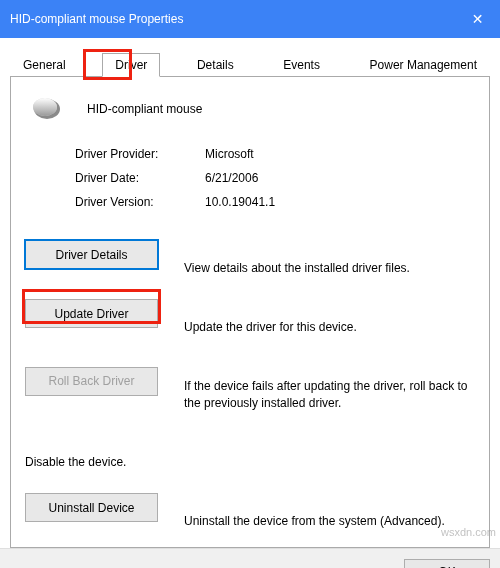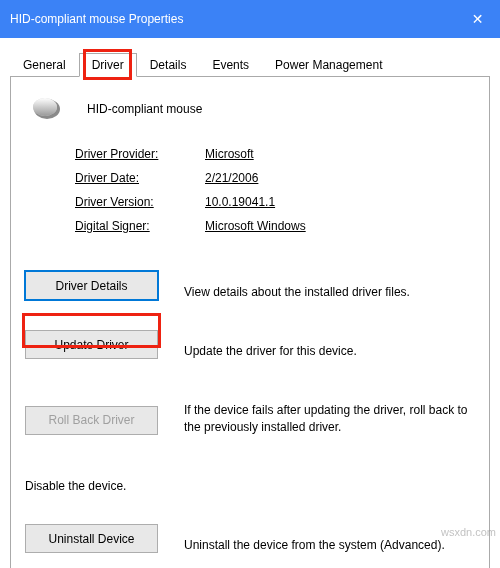--- a/index.html
+++ b/index.html
@@ -1,33 +1,33 @@
 <!DOCTYPE html>
 <html><head>
   <meta charset="utf-8">
   <style>
     * { margin: 0; padding: 0; box-sizing: border-box; font-family: 'Segoe UI', Tahoma, sans-serif; }
     body { width: 500px; height: 568px; background: #fff; font-size: 12px; overflow: hidden; }
     .titlebar { background: #3b82f6; color: #fff; height: 38px; display: flex; align-items: center; padding: 0 0 0 10px; }
     .titlebar-text { flex: 1; font-size: 12px; }
     .titlebar-close { width: 45px; height: 30px; display: flex; align-items: center; justify-content: center; font-size: 14px; cursor: pointer; }
     .tab-container { margin: 14px 10px 0 10px; position: relative; }
-    .tabs { display: flex; border-bottom: 1px solid #aaa; }
+    .tabs { display: flex; border-bottom: 1px solid #aaa; justify-content: space-between; }
     .tab { padding: 4px 12px; border: 1px solid transparent; border-bottom: none; font-size: 12px; cursor: pointer; position: relative; top: 1px; color: #000; }
     .tab.active { border-color: #aaa; background: #fff; border-bottom: 1px solid #fff; }
     .tab-content { border: 1px solid #aaa; border-top: none; padding: 14px 14px 18px 14px; min-height: 430px; }
     .highlight-red { position: absolute; top: -3px; left: 73px; width: 49px; height: 31px; border: 3px solid #e21; pointer-events: none; z-index: 5; }
     .device-row { display: flex; align-items: center; gap: 18px; margin-bottom: 20px; }
     .device-icon-wrap { width: 44px; height: 36px; display: flex; align-items: center; justify-content: center; }
     .info-table { margin-left: 50px; margin-bottom: 24px; }
-    .info-row { display: flex; margin-bottom: 10px; text-decoration: underline; }
+    .info-row { display: flex; margin-bottom: 10px; }
     .info-label { width: 130px; }
     .info-value { flex: 1; }
     .button-section { display: flex; flex-direction: column; gap: 16px; }
-    .button-row { display: flex; align-items: flex-end; gap: 26px; position: relative; }
+    .button-row { display: flex; align-items: center; gap: 26px; position: relative; }
     .win-btn { width: 133px; height: 29px; background: #e8e8e8; border: 1px solid #adadad; font-size: 12px; cursor: pointer; text-align: center; color: #000; }
     .win-btn:focus,.win-btn.focused { outline: 2px solid #0078d7; outline-offset: -1px; }
     .win-btn.disabled { color: #a0a0a0; cursor: default; }
     .btn-desc { flex: 1; font-size: 12px; line-height: 1.35; margin-top: 27px; }
     .highlight-red-btn { position: absolute; border: 3px solid #e21; left: -3px; top: -3px; width: 139px; height: 35px; pointer-events: none; }
     .footer { display: flex; justify-content: flex-end; gap: 20px; padding: 10px; background: #f0f0f0; border-top: 1px solid #dfdfdf; }
     .footer .win-btn { width: 86px; height: 26px; }
     .watermark { position: absolute; bottom: 30px; right: 4px; font-size: 11px; color: #999; opacity: .6; }
   </style>
 </head>
@@ -68,29 +68,25 @@
       <span>HID-compliant mouse</span>
     </div>
 
     <div class="info-table">
       <div class="info-row">
         <span class="info-label">Driver Provider:</span>
         <span class="info-value">Microsoft</span>
       </div>
       <div class="info-row">
         <span class="info-label">Driver Date:</span>
-        <span class="info-value">2/21/2006</span>
+        <span class="info-value">6/21/2006</span>
       </div>
       <div class="info-row">
         <span class="info-label">Driver Version:</span>
         <span class="info-value">10.0.19041.1</span>
-      </div>
-      <div class="info-row">
-        <span class="info-label">Digital Signer:</span>
-        <span class="info-value">Microsoft Windows</span>
       </div>
     </div>
 
     <div class="button-section">
       <div class="button-row">
         <button class="win-btn focused">Driver Details</button>
         <span class="btn-desc">View details about the installed driver files.</span>
       </div>
       <div class="button-row">
         <div class="highlight-red-btn"></div>

